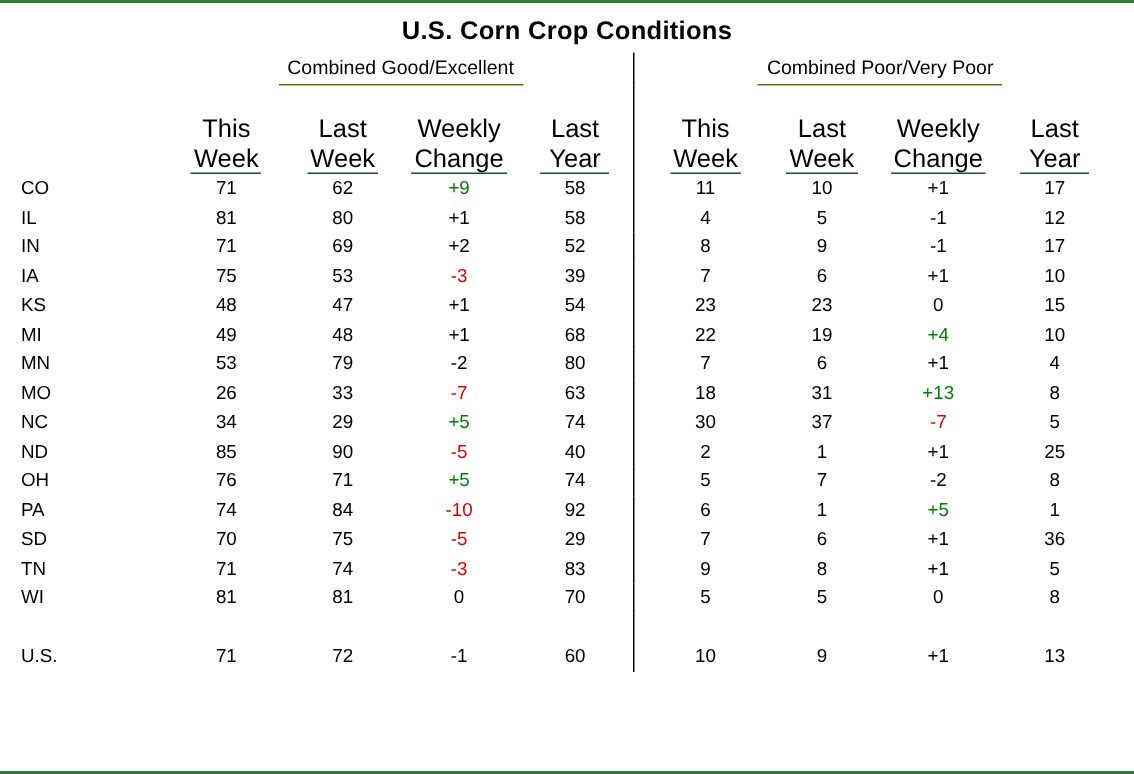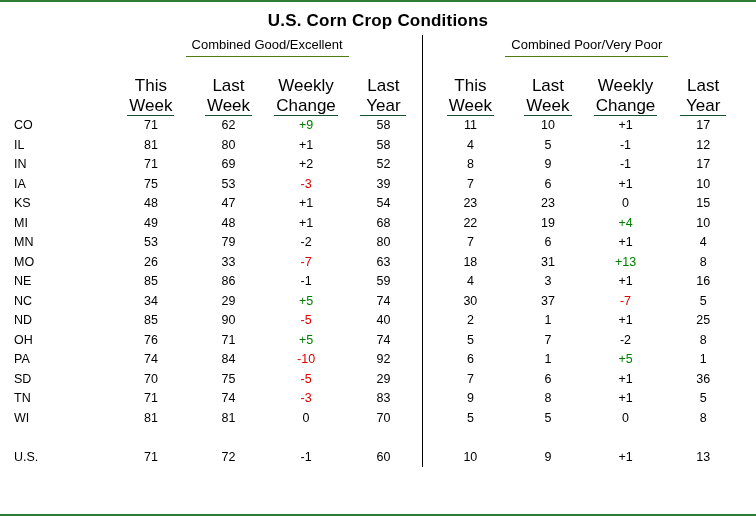--- a/index.html
+++ b/index.html
@@ -245,32 +245,20 @@
             <td class="c-num">33</td>
             <td class="c-num chg neg">-7</td>
             <td class="c-num">63</td>
             <td class="vline-cell"></td>
             <td class="c-num">18</td>
             <td class="c-num">31</td>
             <td class="c-num chg pos">+13</td>
             <td class="c-num">8</td>
           </tr>
           <tr class="data-row">
-            <td class="c-state">NE</td>
-            <td class="c-num">85</td>
-            <td class="c-num">86</td>
-            <td class="c-num chg plain">-1</td>
-            <td class="c-num">59</td>
-            <td class="vline-cell"></td>
-            <td class="c-num">4</td>
-            <td class="c-num">3</td>
-            <td class="c-num chg plain">+1</td>
-            <td class="c-num">16</td>
-          </tr>
-          <tr class="data-row">
             <td class="c-state">NC</td>
             <td class="c-num">34</td>
             <td class="c-num">29</td>
             <td class="c-num chg pos">+5</td>
             <td class="c-num">74</td>
             <td class="vline-cell"></td>
             <td class="c-num">30</td>
             <td class="c-num">37</td>
             <td class="c-num chg neg">-7</td>
             <td class="c-num">5</td>

